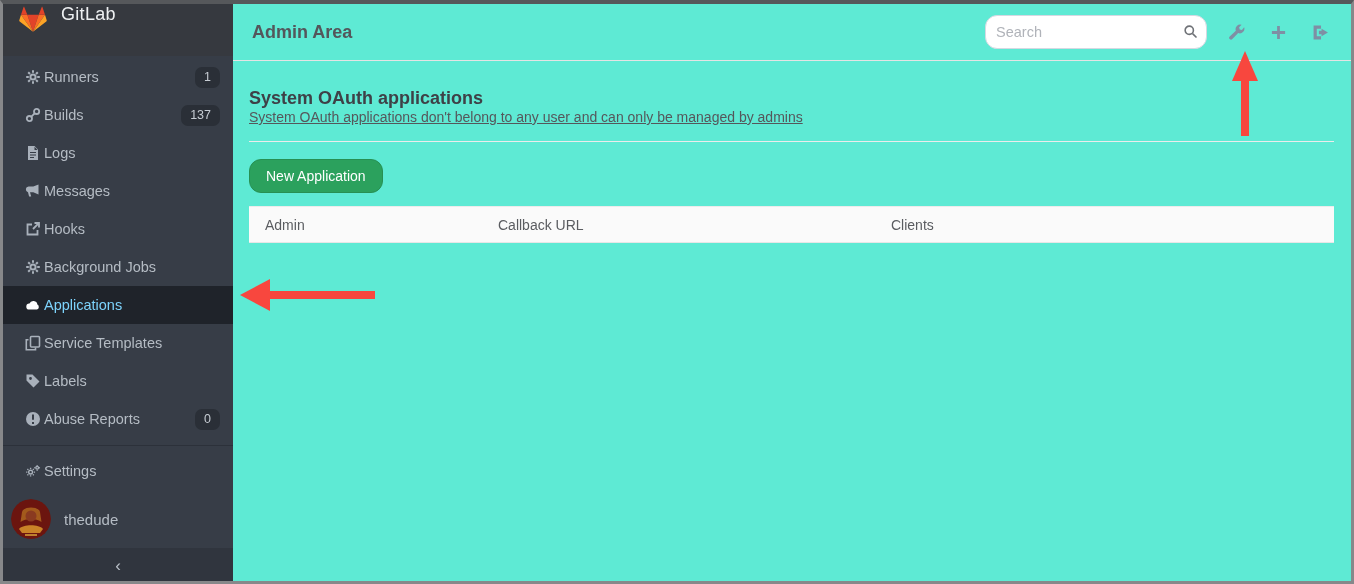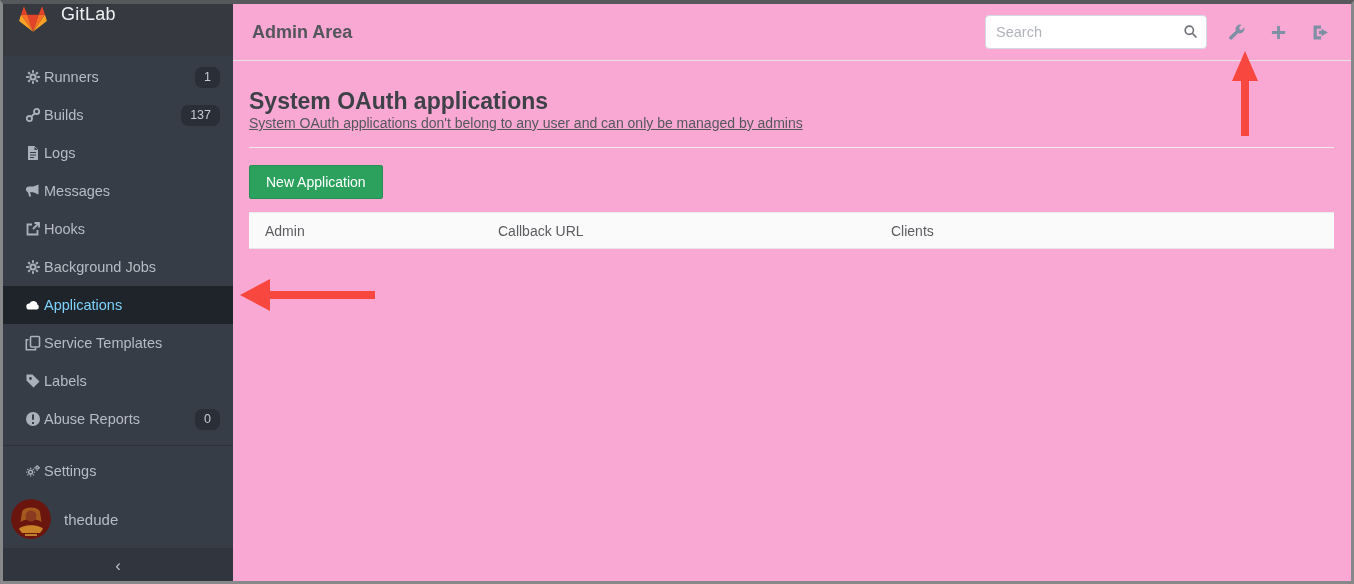--- a/index.html
+++ b/index.html
@@ -31,43 +31,43 @@
   .avatar-row{ display:flex; align-items:center; gap:13px; padding:9px 13px 9px 8px;
     cursor:pointer; }
   .avatar{ width:40px; height:40px; border-radius:50%; overflow:hidden; flex-shrink:0; }
   .avatar svg{ display:block; }
   .username{ font-size:15px; color:#b5bcc4; }
   .collapse-bar{ margin-top:auto; height:36px; background:#30353e; flex-shrink:0;
     display:flex; align-items:center; justify-content:center;
     color:#b9c0c8; font-size:17px; cursor:pointer; }
 
   
-  .main{ flex:1; min-width:0; display:flex; flex-direction:column; background:#f9a8d4; }
+  .main{ flex:1; min-width:0; display:flex; flex-direction:column; background:#5eead4; }
   .topbar{ height:57px; flex-shrink:0; border-bottom:1px solid #e4e4e4;
     display:flex; align-items:center; padding:0 20px 0 19px; gap:19px; }
   .topbar-title{ font-size:18px; color:#54565b; margin-right:auto; }
   .search-box{ position:relative; width:222px; flex-shrink:0; }
-  .search-input{ width:100%; height:34px; border:1px solid #d5d9e2; border-radius:4px;
+  .search-input{ width:100%; height:34px; border:1px solid #d5d9e2; border-radius:12px;
     padding:0 32px 0 10px; font-size:14.5px; color:#55575b; outline:none;
     font-family:"Liberation Sans", sans-serif; }
   .search-input::placeholder{ color:#b0b3b9; }
   .search-ic{ position:absolute; right:9px; top:9px; color:#6f7277; }
   .search-ic svg{ width:15px; height:15px; display:block; }
   .top-icons{ display:flex; align-items:center; gap:21px; color:#7f8fa4; }
   .icon-btn{ background:none; border:none; color:#7f8fa4; cursor:pointer;
     padding:2px; display:flex; }
   .icon-btn svg{ width:17px; height:17px; display:block; }
 
   .content{ padding:15px 17px 0 16px; }
-  .page-heading{ font-size:23px; font-weight:bold; color:#3e4147; margin-top:12px; }
+  .page-heading{ font-size:18px; font-weight:bold; color:#3e4147; margin-top:12px; }
   .page-desc{ font-size:14px; color:#55575b; margin-top:0;text-decoration:underline; }
   .rule{ border:none; border-top:1px solid #ececec; margin-top:16px; }
   .btn-green{ margin-top:17px; display:inline-block; background:#2ba15d;
     border:1px solid #279053; color:#fff; font-size:14px; padding:8px 16px;
-    border-radius:2px; cursor:pointer; font-family:"Liberation Sans", sans-serif; }
+    border-radius:12px; cursor:pointer; font-family:"Liberation Sans", sans-serif; }
   .app-table{ margin-top:13px; }
   .thead{ display:flex; align-items:center; height:37px; background:#fafafa;
     border-top:1px solid #ececec; border-bottom:1px solid #e7e7e7;
     font-size:14px; color:#5a5c60; }
   .th-name{ width:233px; padding-left:16px; }
   .th-cb{ width:393px; padding-left:16px; }
   .th-cl{ flex:1; padding-left:16px; }
 
   
   .arrow{ position:absolute; z-index:10; }

